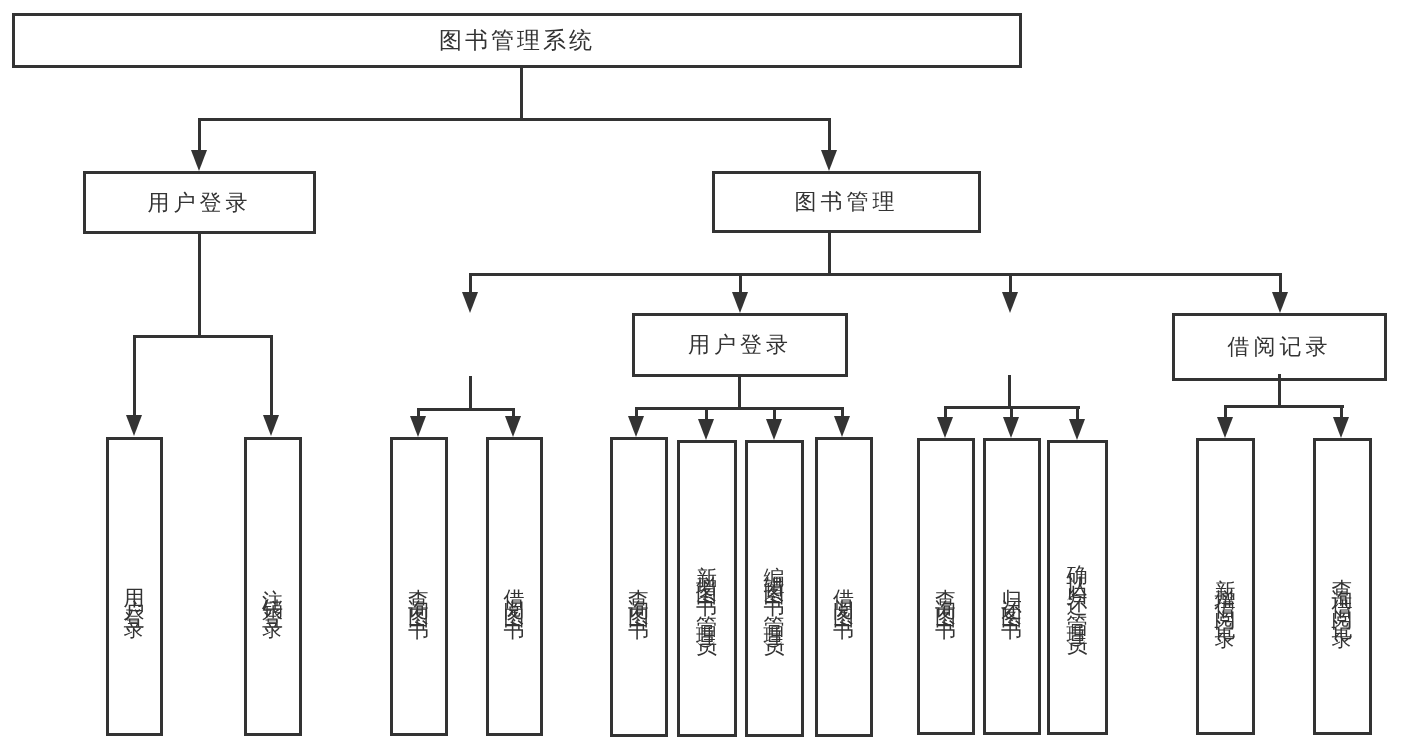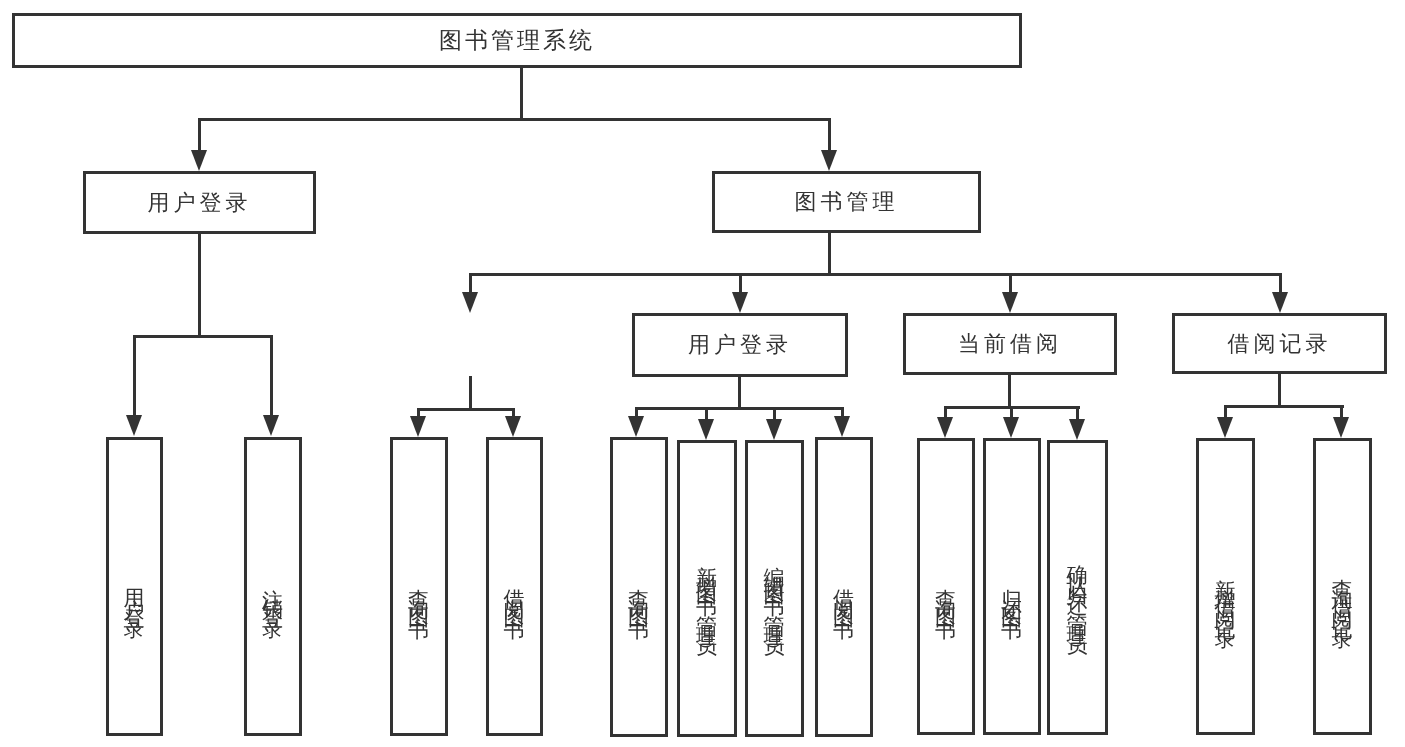--- a/index.html
+++ b/index.html
@@ -103,24 +103,21 @@
   <div class="vl" style="left:739px;top:273px;height:22px"></div>
   <div class="arrow" style="left:732px;top:292px"></div>
   <div class="vl" style="left:1009px;top:273px;height:22px"></div>
   <div class="arrow" style="left:1002px;top:292px"></div>
   <div class="vl" style="left:1279px;top:273px;height:22px"></div>
   <div class="arrow" style="left:1272px;top:292px"></div>
 
   <div class="hbox" style="left:632px;top:313px;width:216px;height:64px">
     <span>用户登录</span>
   </div>
-  <div class="hbox" style="left:903px;top:313px;width:214px;height:62px">
-    <span>当前借阅</span>
-  </div>
-  <div class="hbox" style="left:1172px;top:313px;width:215px;height:61px">
+  <div class="hbox" style="left:1172px;top:313px;width:215px;height:68px">
     <span>借阅记录</span>
   </div>
 
   <div class="vl" style="left:469px;top:376px;height:32px"></div>
   <div class="hl" style="left:417px;top:408px;width:98px"></div>
   <div class="vl" style="left:417px;top:408px;height:10px"></div>
   <div class="arrow" style="left:410px;top:416px"></div>
   <div class="vl" style="left:512px;top:408px;height:10px"></div>
   <div class="arrow" style="left:505px;top:416px"></div>
 

